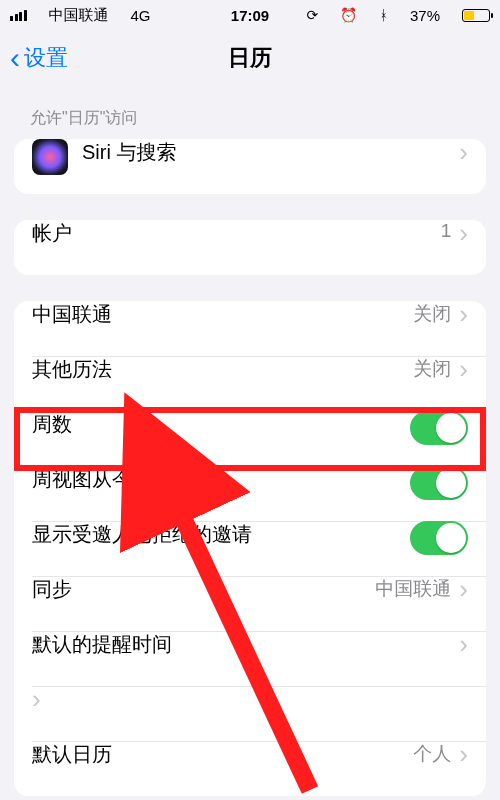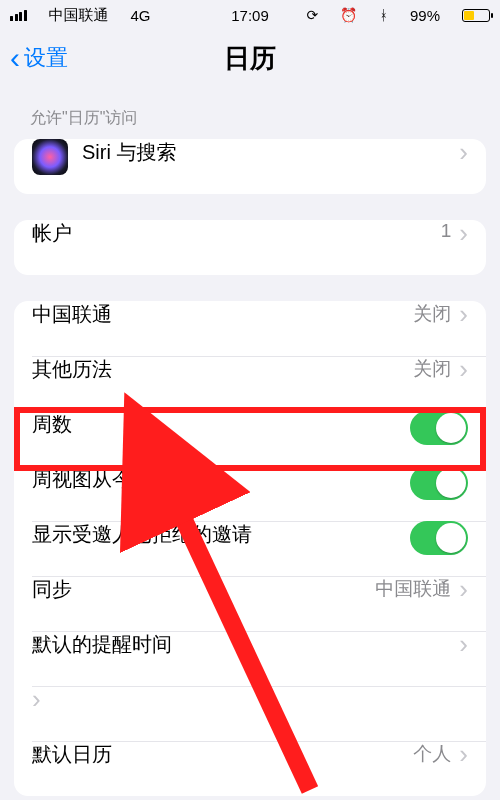--- a/index.html
+++ b/index.html
@@ -10,21 +10,21 @@
   .status-bar {
     height: 30px;
     display: flex;
     align-items: center;
     justify-content: space-between;
     padding: 0 10px;
     font-size: 15px;
     font-weight: 500;
   }
   .status-left, .status-right { display: flex; align-items: center; gap: 22px; }
-  .status-center { position: absolute; left: 50%; transform: translateX(-50%); font-weight: 400; }
+  .status-center { position: absolute; left: 50%; transform: translateX(-50%); font-weight: 700; }
   .signal { display: flex; align-items: flex-end; gap: 1.5px; }
   .signal span { width: 3px; background: #000; border-radius: 0.5px; }
   .signal span:nth-child(1){height:5px} .signal span:nth-child(2){height:7px}
   .signal span:nth-child(3){height:9px} .signal span:nth-child(4){height:11px}
   .battery {
     width: 28px; height: 13px; border: 1.5px solid #000; border-radius: 3px;
     position: relative; display: inline-block;
   }
   .battery::after { content:""; position:absolute; right:-4px; top:3px; width:2.5px; height:5px; background:#000; border-radius:1px;}
   .battery-fill { position:absolute; left:1px; top:1px; bottom:1px; width:37%; background:#ffcc00; border-radius:1px;}
@@ -38,21 +38,21 @@
     position: relative;
     padding: 0 10px;
   }
   .back {
     display: flex; align-items: center; gap: 4px;
     color: #007aff; font-size: 22px;
   }
   .back-chevron { font-size: 30px; font-weight: 300; line-height: 1; }
   .nav-title {
     position: absolute; left: 50%; transform: translateX(-50%);
-    font-size: 26px; font-weight: 600;
+    font-size: 22px; font-weight: 600;
   }
 
   
   .group-label {
     font-size: 16px; color: #8a8a8e;
     padding: 22px 30px 10px;
   }
   .group {
     background: #fff;
     border-radius: 14px;
@@ -122,21 +122,21 @@
         <span></span>
     </span>
     <span>中国联通</span>
     <span>4G</span>
   </div>
   <div class="status-center">17:09</div>
   <div class="status-right">
     <span class="lock-rot">⟳</span>
     <span class="alarm-icon">⏰</span>
     <span class="bt-icon">ᚼ</span>
-    <span>99%</span>
+    <span>37%</span>
     <span class="battery">
         <span class="battery-fill"></span>
       </span>
   </div>
 </div>
 
 <div class="nav">
   <div class="back">
     <span class="back-chevron">‹</span>
     <span>设置</span>

